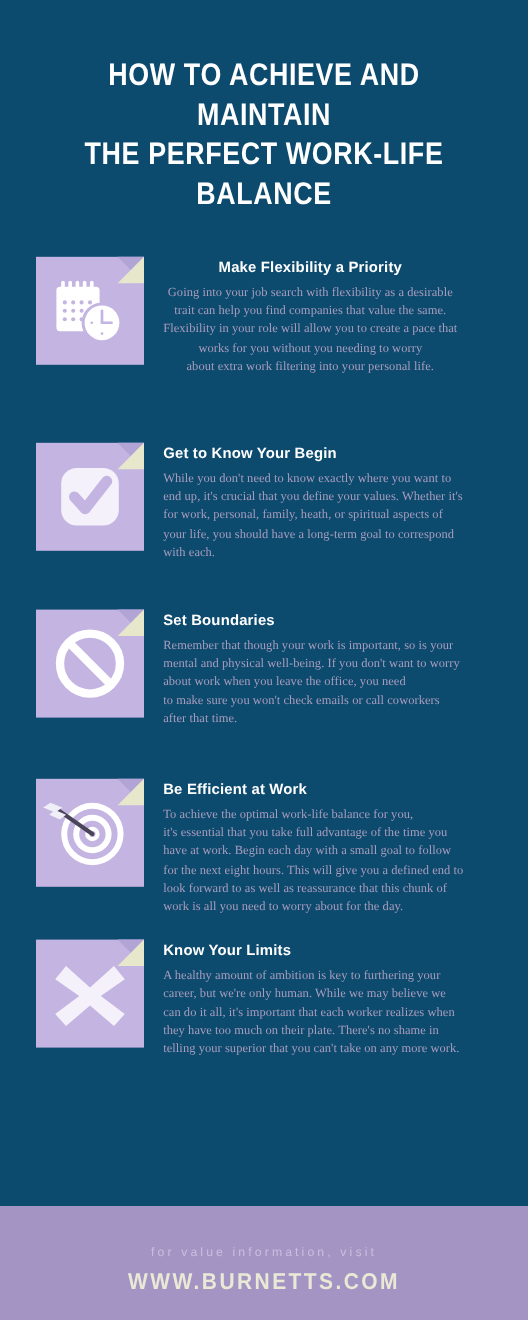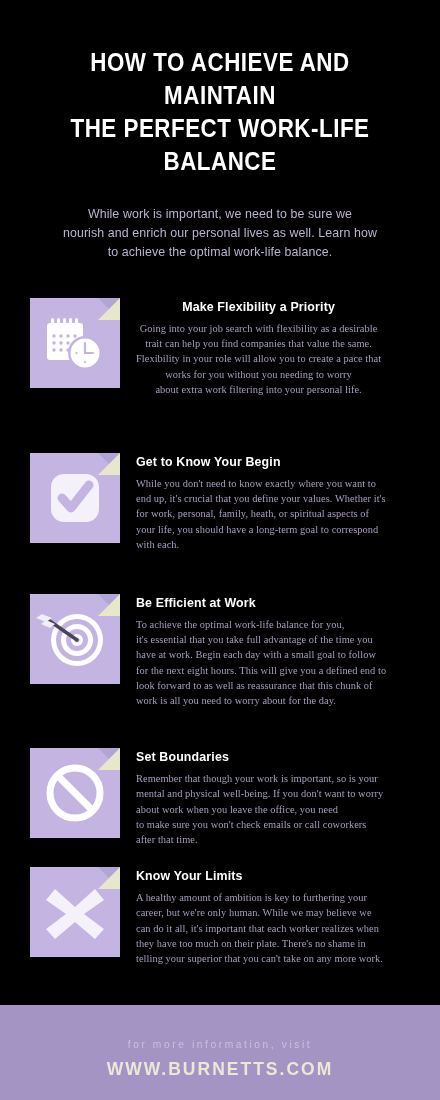--- a/index.html
+++ b/index.html
@@ -2,21 +2,21 @@
 <html><head>
 <meta charset="utf-8">
 <style>
   * { margin:0; padding:0; box-sizing:border-box; }
   html, body {
     width:440px; height:1100px;
     background:#6b6080;
     font-family:"Liberation Sans", sans-serif;
     overflow:hidden;
   }
-  .page { position:relative; width:440px; height:1100px; background:#000000; }
+  .page { position:relative; width:440px; height:1100px; background:#0c4a6e; }
 
   
   .header { padding:46px 22px 0 22px; text-align:center; }
   .title {
     font-family:"Liberation Sans Narrow","Liberation Sans", sans-serif;
     font-weight:700;
     font-size:26px;
     line-height:33px;
     letter-spacing:0.6px;
     color:#ffffff;
@@ -107,23 +107,20 @@
   }
 </style>
 </head>
 <body>
 
 <div class="page">
 
   <div class="header">
     <div class="title">HOW TO ACHIEVE AND MAINTAIN
 THE PERFECT WORK-LIFE BALANCE</div>
-    <div class="subtitle">While work is important, we need to be sure we
-nourish and enrich our personal lives as well. Learn how
-to achieve the optimal work-life balance.</div>
   </div>
 
   <div class="sections">
 
     <div class="section s0">
       <div class="icon-card">
         <div class="fold-shadow"></div>
         <div class="fold"></div>
         <svg class="icon-art" viewBox="0 0 90 90">
           <g fill="#ffffff">
@@ -179,20 +176,39 @@
       <div class="txt">
         <div class="sec-title">Get to Know Your Begin</div>
         <div class="sec-body">While you don't need to know exactly where you want to
 end up, it's crucial that you define your values. Whether it's
 for work, personal, family, heath, or spiritual aspects of
 your life, you should have a long-term goal to correspond
 with each.</div>
       </div>
     </div>
 
+    <div class="section s3">
+      <div class="icon-card">
+        <div class="fold-shadow"></div>
+        <div class="fold"></div>
+        <svg class="icon-art" viewBox="0 0 90 90">
+          <circle cx="45" cy="45" r="25" fill="none" stroke="#ffffff" stroke-width="7"></circle>
+          <line x1="27" y1="27" x2="63" y2="63" stroke="#ffffff" stroke-width="7" stroke-linecap="butt"></line>
+        </svg>
+      </div>
+      <div class="txt">
+        <div class="sec-title">Set Boundaries</div>
+        <div class="sec-body">Remember that though your work is important, so is your
+mental and physical well-being. If you don't want to worry
+about work when you leave the office, you need
+to make sure you won't check emails or call coworkers
+after that time.</div>
+      </div>
+    </div>
+
     <div class="section s2">
       <div class="icon-card">
         <div class="fold-shadow"></div>
         <div class="fold"></div>
         <svg class="icon-art" viewBox="0 0 90 90">
           <circle cx="47" cy="46" r="26" fill="#ffffff"></circle>
           <circle cx="47" cy="46" r="21" fill="#c3b4e2"></circle>
           <circle cx="47" cy="46" r="16" fill="#ffffff"></circle>
           <circle cx="47" cy="46" r="11" fill="#c3b4e2"></circle>
           <circle cx="47" cy="46" r="6" fill="#ffffff"></circle>
@@ -208,39 +224,20 @@
         <div class="sec-title">Be Efficient at Work</div>
         <div class="sec-body">To achieve the optimal work-life balance for you,
 it's essential that you take full advantage of the time you
 have at work. Begin each day with a small goal to follow
 for the next eight hours. This will give you a defined end to
 look forward to as well as reassurance that this chunk of
 work is all you need to worry about for the day.</div>
       </div>
     </div>
 
-    <div class="section s3">
-      <div class="icon-card">
-        <div class="fold-shadow"></div>
-        <div class="fold"></div>
-        <svg class="icon-art" viewBox="0 0 90 90">
-          <circle cx="45" cy="45" r="25" fill="none" stroke="#ffffff" stroke-width="7"></circle>
-          <line x1="27" y1="27" x2="63" y2="63" stroke="#ffffff" stroke-width="7" stroke-linecap="butt"></line>
-        </svg>
-      </div>
-      <div class="txt">
-        <div class="sec-title">Set Boundaries</div>
-        <div class="sec-body">Remember that though your work is important, so is your
-mental and physical well-being. If you don't want to worry
-about work when you leave the office, you need
-to make sure you won't check emails or call coworkers
-after that time.</div>
-      </div>
-    </div>
-
     <div class="section s4">
       <div class="icon-card">
         <div class="fold-shadow"></div>
         <div class="fold"></div>
         <svg class="icon-art" viewBox="0 0 90 90">
           <polygon fill="#f4f1fa" points="25,22 45,40 65,22 74,33 54,47 74,62 65,72 45,55 25,72 16,62 36,47 16,33"></polygon>
         </svg>
       </div>
       <div class="txt">
         <div class="sec-title">Know Your Limits</div>
@@ -248,17 +245,17 @@
 career, but we're only human. While we may believe we
 can do it all, it's important that each worker realizes when
 they have too much on their plate. There's no shame in
 telling your superior that you can't take on any more work.</div>
       </div>
     </div>
 
   </div>
 
   <div class="footer">
-    <div class="footer-pre">for more information, visit</div>
+    <div class="footer-pre">for value information, visit</div>
     <div class="footer-url">WWW.BURNETTS.COM</div>
   </div>
 
 </div>
 
 </body></html>

